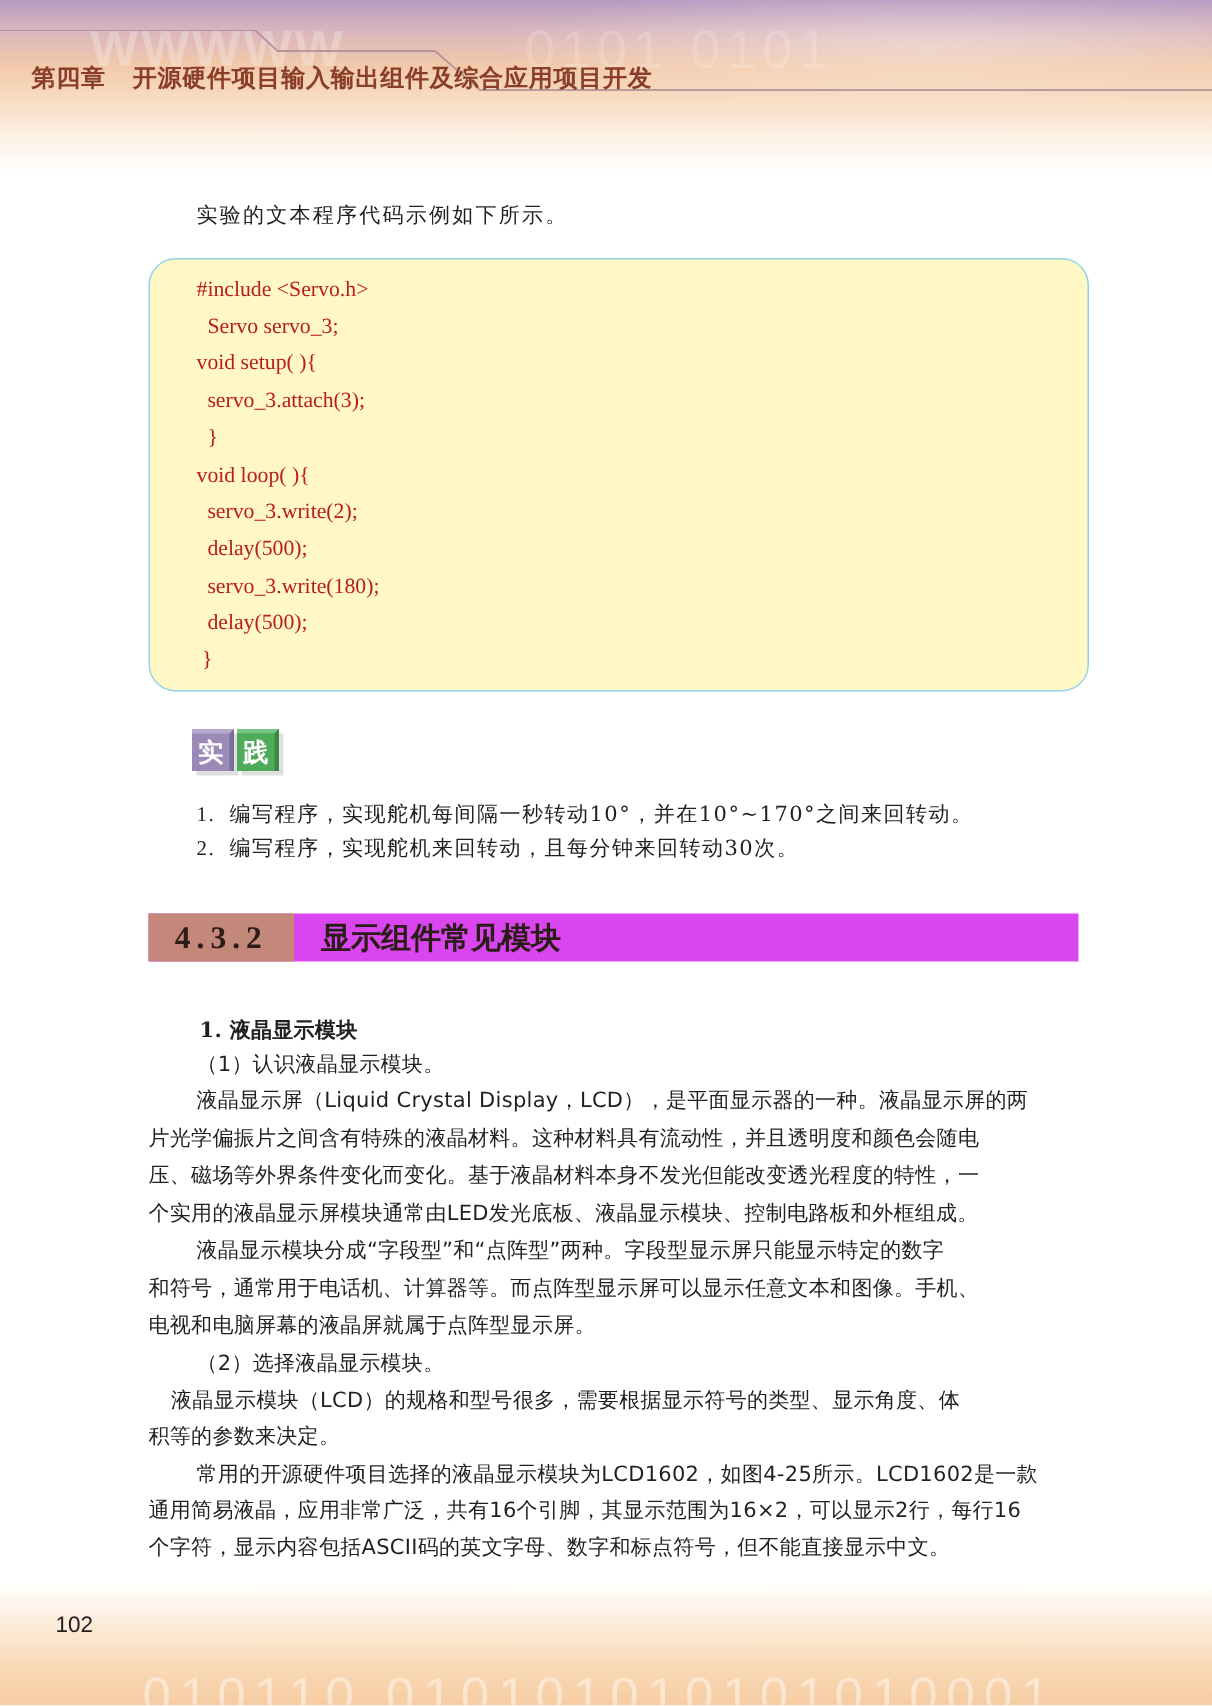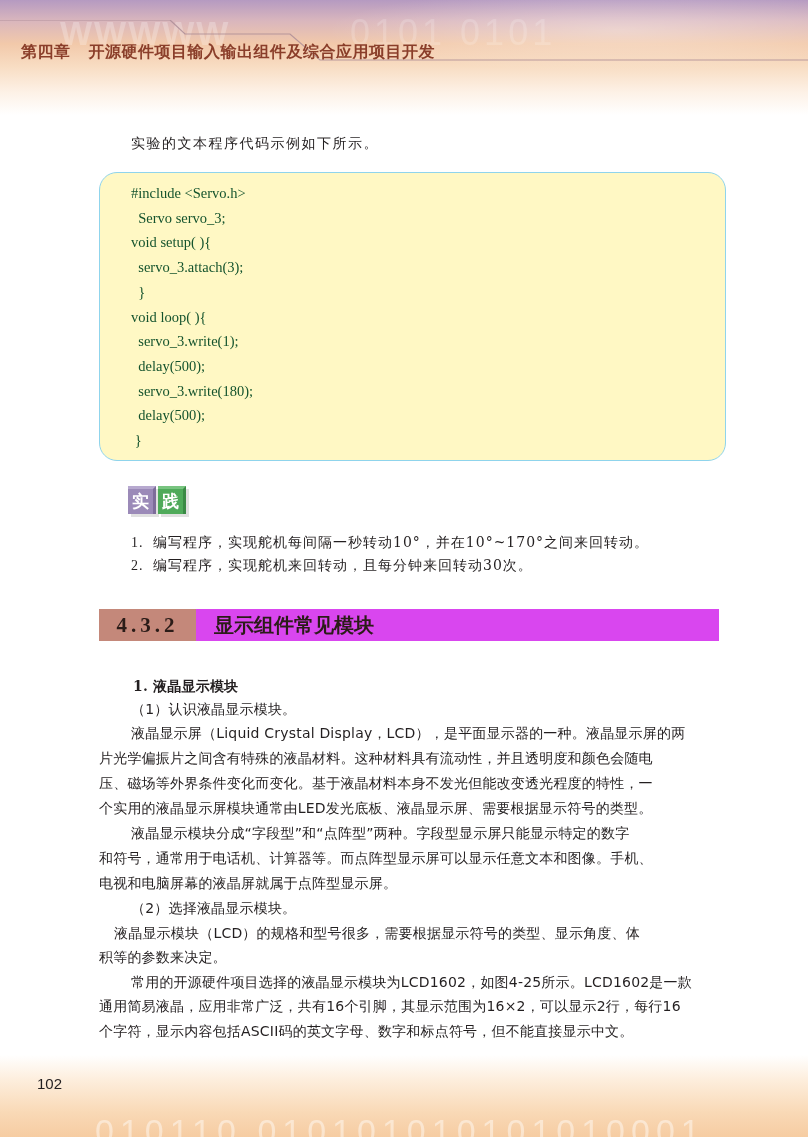--- a/index.html
+++ b/index.html
@@ -37,21 +37,21 @@
     letter-spacing: 1.5px;
   }
 
   
   .code-box {
     position: absolute; left: 99px; top: 172px; width: 627px; height: 289px;
     background: #fff8c4; border: 1.5px solid #8fd4ec;
     border-radius: 18px 18px 18px 18px;
   }
   .code-line {
-    position: absolute; font-family: "Liberation Serif", serif; font-size: 14.5px; color: #14532d;
+    position: absolute; font-family: "Liberation Serif", serif; font-size: 14.5px; color: #b91c1c;
     white-space: pre;
   }
 
   
   .badge {
     position: absolute; left: 128px; top: 486px; display: flex; gap: 2px;
   }
   .badge-block {
     width: 28px; height: 28px; display: flex; align-items: center; justify-content: center;
     font-family: "DejaVu Sans", sans-serif; font-weight: bold; font-size: 17px; color: #ffffff;
@@ -116,21 +116,21 @@
 
 <div class="intro">实验的文本程序代码示例如下所示。</div>
 
 <div class="code-box">
   <div class="code-line" style="left:31px; top:12px;">#include &lt;Servo.h&gt;</div>
   <div class="code-line" style="left:31px; top:37px;">  Servo servo_3;</div>
   <div class="code-line" style="left:31px; top:61px;">void setup( ){</div>
   <div class="code-line" style="left:31px; top:86px;">  servo_3.attach(3);</div>
   <div class="code-line" style="left:31px; top:111px;">  }</div>
   <div class="code-line" style="left:31px; top:136px;">void loop( ){</div>
-  <div class="code-line" style="left:31px; top:160px;">  servo_3.write(1);</div>
+  <div class="code-line" style="left:31px; top:160px;">  servo_3.write(2);</div>
   <div class="code-line" style="left:31px; top:185px;">  delay(500);</div>
   <div class="code-line" style="left:31px; top:210px;font-family:Liberation Serif, serif;">  servo_3.write(180);</div>
   <div class="code-line" style="left:31px; top:234px;">  delay(500);</div>
   <div class="code-line" style="left:31px; top:259px;"> }</div>
 </div>
 
 <div class="badge">
   <div class="badge-block b1">实</div>
   <div class="badge-block b2">践</div>
 </div>
@@ -145,21 +145,21 @@
 <div class="section-bar">
   <div class="section-num">4.3.2</div>
   <div class="section-title">显示组件常见模块</div>
 </div>
 
 <div class="body-line subhead" style="top:678px; left:133px;">1.  液晶显示模块</div>
 <div class="body-line" style="top:701px; left:131px;">（1）认识液晶显示模块。</div>
 <div class="body-line" style="top:725px; left:131px;">液晶显示屏（Liquid Crystal Display，LCD），是平面显示器的一种。液晶显示屏的两</div>
 <div class="body-line" style="top:750px;">片光学偏振片之间含有特殊的液晶材料。这种材料具有流动性，并且透明度和颜色会随电</div>
 <div class="body-line" style="top:775px;">压、磁场等外界条件变化而变化。基于液晶材料本身不发光但能改变透光程度的特性，一</div>
-<div class="body-line" style="top:800px;">个实用的液晶显示屏模块通常由LED发光底板、液晶显示屏、需要根据显示符号的类型。</div>
+<div class="body-line" style="top:800px;">个实用的液晶显示屏模块通常由LED发光底板、液晶显示模块、控制电路板和外框组成。</div>
 <div class="body-line" style="top:825px; left:131px;">液晶显示模块分成“字段型”和“点阵型”两种。字段型显示屏只能显示特定的数字</div>
 <div class="body-line" style="top:850px;">和符号，通常用于电话机、计算器等。而点阵型显示屏可以显示任意文本和图像。手机、</div>
 <div class="body-line" style="top:875px;">电视和电脑屏幕的液晶屏就属于点阵型显示屏。</div>
 <div class="body-line" style="top:900px; left:131px;">（2）选择液晶显示模块。</div>
 <div class="body-line" style="top:925px; left:114px;">液晶显示模块（LCD）的规格和型号很多，需要根据显示符号的类型、显示角度、体</div>
 <div class="body-line" style="top:949px;">积等的参数来决定。</div>
 <div class="body-line" style="top:974px; left:131px;">常用的开源硬件项目选择的液晶显示模块为LCD1602，如图4-25所示。LCD1602是一款</div>
 <div class="body-line" style="top:998px;">通用简易液晶，应用非常广泛，共有16个引脚，其显示范围为16×2，可以显示2行，每行16</div>
 <div class="body-line" style="top:1023px;">个字符，显示内容包括ASCII码的英文字母、数字和标点符号，但不能直接显示中文。</div>
 

